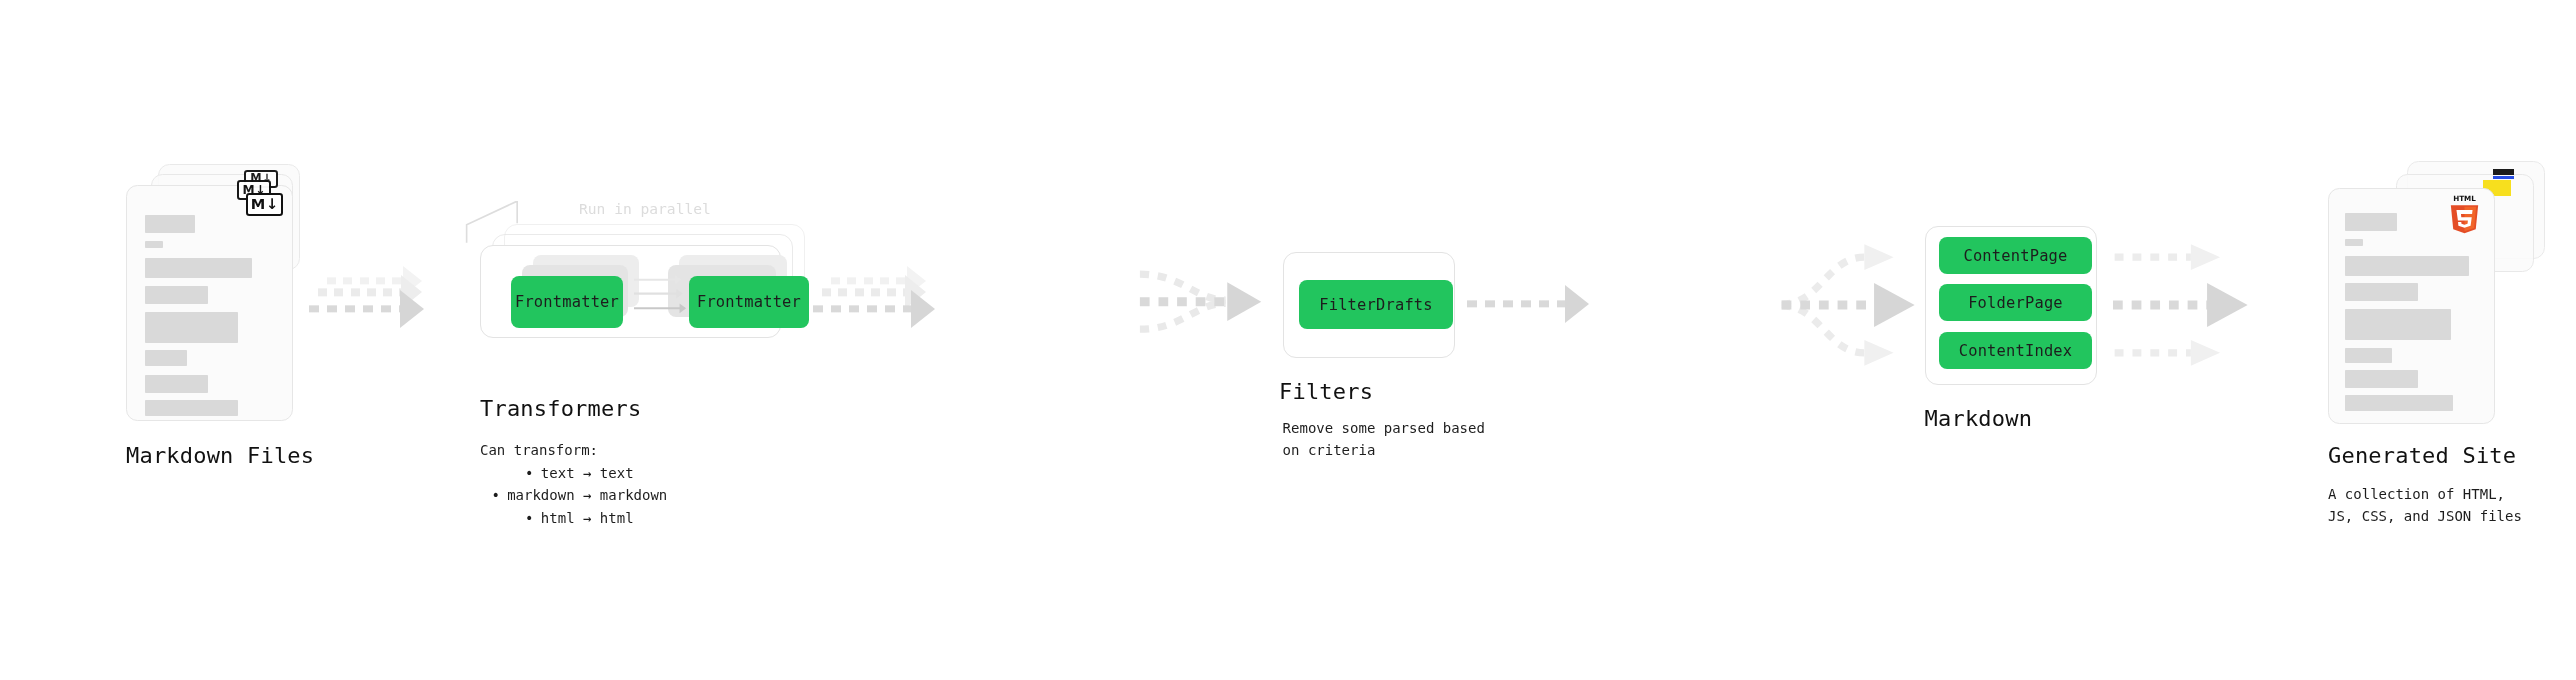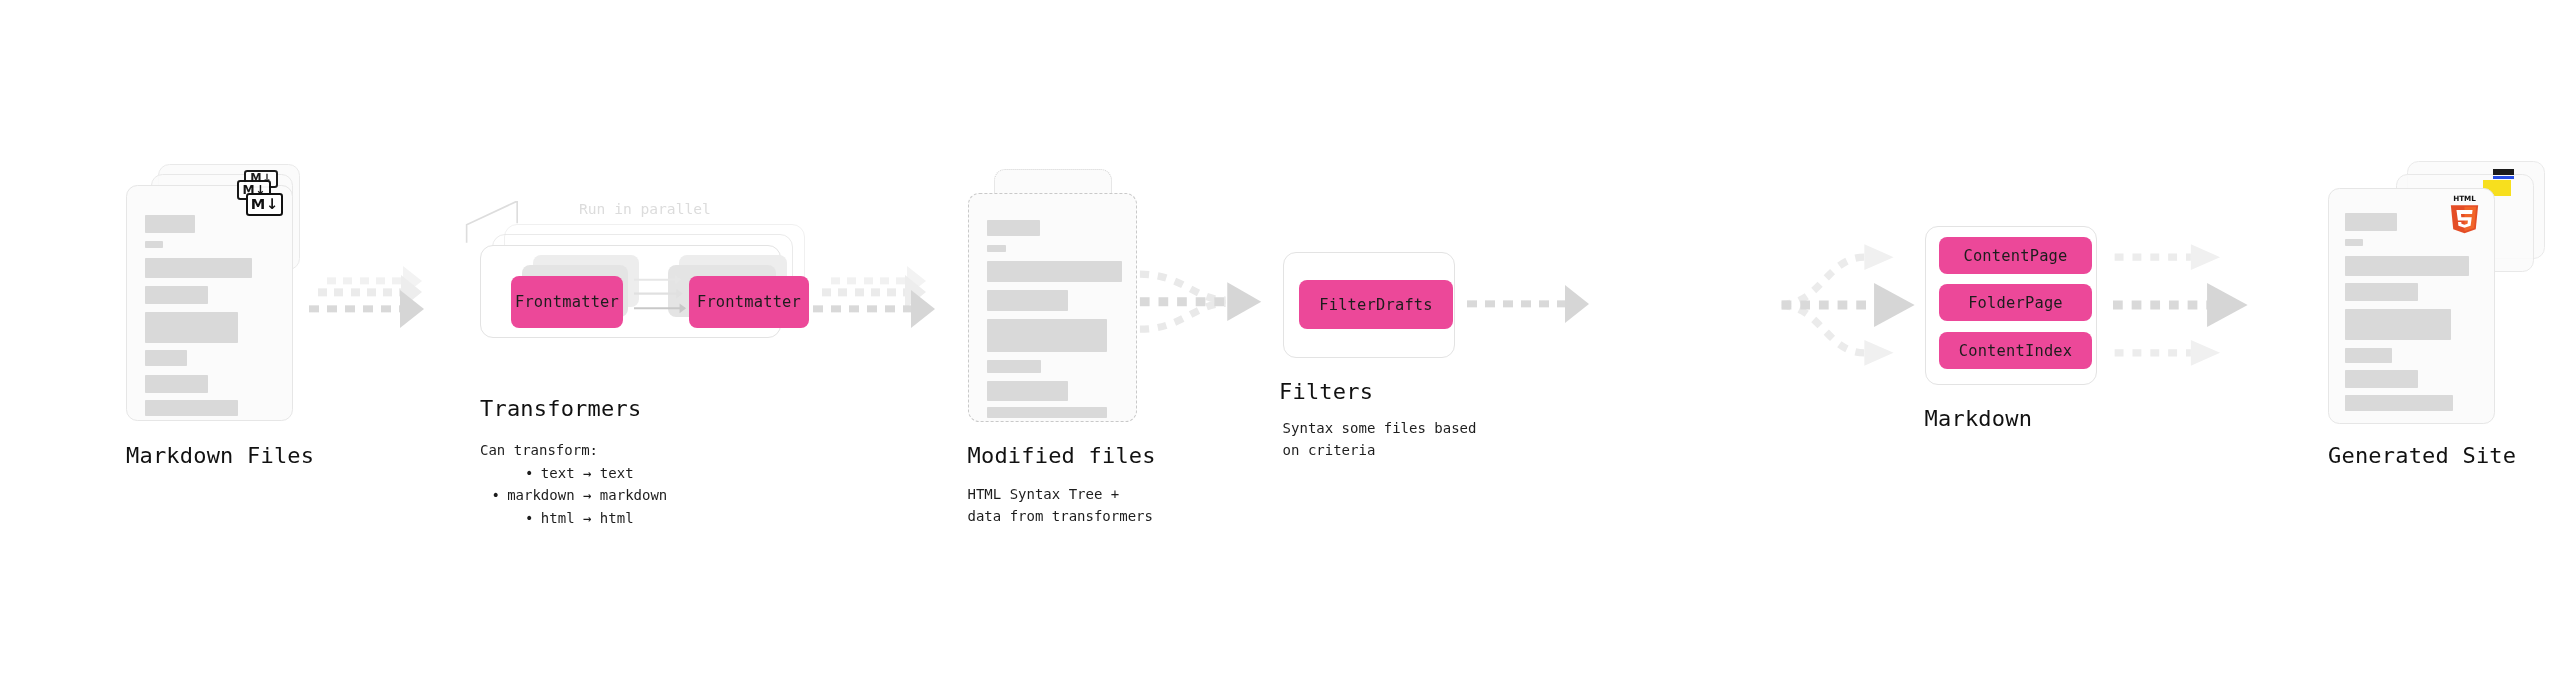--- a/index.html
+++ b/index.html
@@ -72,21 +72,21 @@
     box-sizing: border-box;
     border: 1.6px solid #e3e3e3;
     border-radius: 13px;
     background: transparent;
   }
   .gbox.filled { background: #ffffff; }
 
   .chip {
     position: absolute;
     box-sizing: border-box;
-    background: #ec4899;
+    background: #22c55e;
     border-radius: 8.1px;
     display: flex;
     align-items: center;
     justify-content: center;
     font-family: "DejaVu Sans Mono", "Liberation Mono", monospace;
     font-size: 15.4px;
     color: #1d1d1d;
     letter-spacing: 0.2px;
     white-space: nowrap;
   }
@@ -256,55 +256,37 @@
     <div class="arrow" style="left:9px;top:8.1px;width:111px;height:32.5px;">
       <div class="shaft" style="width:85px;background:repeating-linear-gradient(to right,#ebebeb 0 9px,transparent 9px 16.3px);"></div>
       <div class="head" style="left:83px;border-color:transparent transparent transparent #ededed;border-width:17px 0 17px 21px;"></div>
     </div>
     <div class="arrow" style="left:0px;top:21px;width:130px;height:39px;">
       <div class="shaft" style="width:99px;background:repeating-linear-gradient(to right,#d9d9d9 0 9.8px,transparent 9.8px 18px);"></div>
       <div class="head" style="left:98px;border-color:transparent transparent transparent #d6d6d6;"></div>
     </div>
   </div>
 
-  <div class="abs" style="left:935px;top:0;width:341px;height:681px;">
-
-    <div class="card dotted" style="left:59px;top:169px;width:118px;height:89px;opacity:.8;"></div>
-    <div class="card dashed" style="left:32.5px;top:193px;width:169px;height:229px;">
-      <div class="bar" style="left:18px;top:26px;width:53px;height:16.3px;"></div>
-      <div class="bar" style="left:18px;top:51px;width:19.5px;height:6.5px;"></div>
-      <div class="bar" style="left:18px;top:67px;width:135px;height:21px;"></div>
-      <div class="bar" style="left:18px;top:96px;width:81px;height:21px;"></div>
-      <div class="bar" style="left:18px;top:125px;width:120px;height:32.5px;"></div>
-      <div class="bar" style="left:18px;top:166px;width:54px;height:13px;"></div>
-      <div class="bar" style="left:18px;top:187px;width:81px;height:19.5px;"></div>
-      <div class="bar" style="left:18px;top:213px;width:120px;height:11.4px;"></div>
-    </div>
-
-    <div class="title" style="left:32.5px;top:443px;">Modified files</div>
-    <div class="desc" style="left:32.5px;top:484px;">HTML Syntax Tree +
-data from transformers</div>
-  </div>
 
   <div class="abs" style="left:1138px;top:258px;width:130px;height:89px;">
     <svg width="130" height="89" viewBox="0 0 160 110">
       <path d="M2 20 C 55 20, 70 52, 108 52" fill="none" stroke="#e9e9e9" stroke-width="9" stroke-dasharray="11 11" stroke-linecap="butt"></path>
       <path d="M2 88 C 55 88, 70 56, 108 56" fill="none" stroke="#e9e9e9" stroke-width="9" stroke-dasharray="11 11" stroke-linecap="butt"></path>
       <path d="M2 54 L112 54" fill="none" stroke="#d9d9d9" stroke-width="11" stroke-dasharray="12 11" stroke-linecap="butt"></path>
       <path d="M110 30 L152 54 L110 78 Z" fill="#d6d6d6"></path>
     </svg>
   </div>
 
   <div class="abs" style="left:1268px;top:0;width:325px;height:681px;">
 
     <div class="gbox filled" style="left:14.6px;top:252px;width:172px;height:106px;"></div>
     <div class="chip" style="left:31px;top:280px;width:154px;height:49px;">FilterDrafts</div>
 
     <div class="title" style="left:11px;top:379px;">Filters</div>
-    <div class="desc" style="left:14.6px;top:418px;">Syntax some files based
+    <div class="desc" style="left:14.6px;top:418px;">Remove some parsed based
 on criteria</div>
   </div>
 
   <div class="abs" style="left:1467px;top:283px;width:134px;height:42px;">
     <div class="arrow" style="left:0;top:0;width:134px;height:42px;">
       <div class="shaft" style="width:99px;background:repeating-linear-gradient(to right,#d9d9d9 0 9.8px,transparent 9.8px 18px);"></div>
       <div class="head" style="left:98px;border-color:transparent transparent transparent #d6d6d6;"></div>
     </div>
   </div>
 
@@ -368,16 +350,18 @@
     <div class="abs" style="left:203px;top:193px;width:37px;height:42px;">
       <svg width="37" height="42" viewBox="0 0 46 52">
         <text x="23" y="10" text-anchor="middle" font-family="DejaVu Sans, Liberation Sans, sans-serif" font-size="9" font-weight="bold" fill="#111">HTML</text>
         <path d="M6 15 L40 15 L37 45 L23 50 L9 45 Z" fill="#e44d26"></path>
         <path d="M23 17 L37.5 17 L35 43.5 L23 47.5 Z" fill="#f16529"></path>
         <path d="M13 21 H33 L32.4 26 H18.6 L19 30 H32 L30.6 40.6 L23 43 L15.4 40.6 L15 36 H19 L19.2 38.2 L23 39.3 L26.8 38.2 L27.2 34 H14.8 Z" fill="#ffffff"></path>
       </svg>
     </div>
 
     <div class="title" style="left:85px;top:443px;">Generated Site</div>
+    <div class="desc" style="left:85px;top:484px;">A collection of HTML,
+JS, CSS, and JSON files</div>
   </div>
 
 </div>
 
 
 </body></html>

